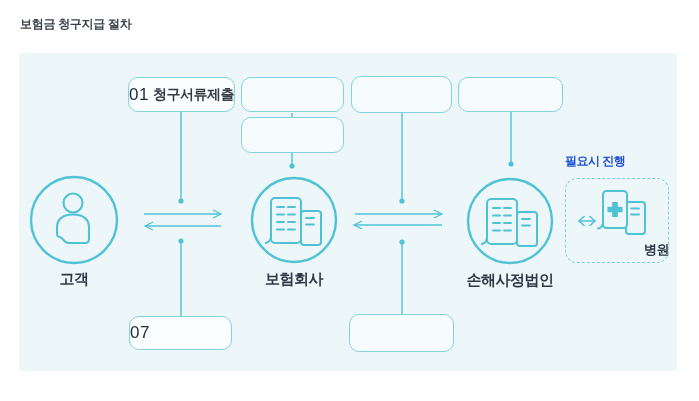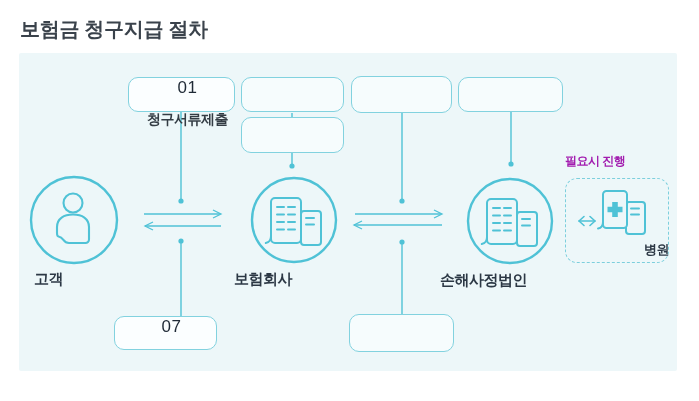--- a/index.html
+++ b/index.html
@@ -5,55 +5,54 @@
   * { margin: 0; padding: 0; box-sizing: border-box; }
   html, body {
     width: 699px; height: 401px;
     background: #ffffff;
     font-family: "Liberation Sans", sans-serif;
     overflow: hidden;
   }
   .page { position: relative; width: 699px; height: 401px; }
   .page-title {
     position: absolute; left: 20px; top: 16px;
-    font-size: 20px; font-weight: 700; color: #3a424b; letter-spacing: -0.3px;
+    font-size: 12px; font-weight: 700; color: #3a424b; letter-spacing: -0.3px;
   }
   .panel {
     position: absolute; left: 19px; top: 53px;
     width: 658px; height: 318px;
     background: #edf7f9; border-radius: 2px;
   }
   .panel svg { position: absolute; left: 0; top: 0; }
 
   .flow-box {
     position: absolute;
     border: 1.5px solid #82d2df;
     border-radius: 10px;
     background: #f6fcfd;
   }
   .step-box {
     display: flex; align-items: center;
-    gap: 12px; padding-left: 12px;
+    gap: 4px; 
     background: #fbfeff;
-    flex-direction: column;
   }
   .step-num {
     font-size: 17px; font-weight: 500; color: #1f2a36; letter-spacing: 0.5px;
   }
   .step-label {
     font-size: 14px; font-weight: 700; color: #333c44;
     line-height: 1.3; white-space: pre-line; letter-spacing: -0.5px;
   }
   .node-label {
-    position: absolute; 
+    position: absolute; text-align: center;
     font-size: 15px; font-weight: 700; color: #2c3845; letter-spacing: -0.5px;
   }
   .hospital-note {
     position: absolute; left: 546px; top: 100px;
-    font-size: 12px; font-weight: 700; color: #a21caf; letter-spacing: -0.5px;
+    font-size: 12px; font-weight: 700; color: #1d4ed8; letter-spacing: -0.5px;
   }
   .hospital-box {
     position: absolute; left: 546px; top: 125px;
     width: 104px; height: 85px;
     border: 1.5px dashed #7dcfdd; border-radius: 12px;
   }
   .hospital-label {
     position: absolute; left: 570px; top: 188px; width: 80px;
     text-align: right; font-size: 13px; font-weight: 700; color: #2c3845;
     letter-spacing: -0.5px;
@@ -172,21 +171,21 @@
       <span class="step-num">01</span>
       <span class="step-label">청구서류제출</span>
     </div>
 
     <div class="flow-box" style="left:222px; top:24px; width:103px; height:35px;"></div>
     <div class="flow-box" style="left:222px; top:64px; width:103px; height:36px;"></div>
     <div class="flow-box" style="left:332px; top:23px; width:101px; height:37px;"></div>
     <div class="flow-box" style="left:439px; top:24px; width:105px; height:35px;"></div>
     <div class="flow-box" style="left:330px; top:261px; width:105px; height:38px;"></div>
 
-    <div class="flow-box step-box" style="left:95px; top:263px; width:103px; height:34px;">
+    <div class="flow-box step-box" style="left:110px; top:263px; width:103px; height:34px;">
       <span class="step-num">07</span>
     </div>
 
     <div class="node-label" style="left:15px; top:217px; width:80px;">고객</div>
     <div class="node-label" style="left:421px; top:218px; width:140px;">손해사정법인</div>
     <div class="node-label" style="left:215px; top:217px; width:120px;">보험회사</div>
 
     <div class="hospital-note">필요시 진행</div>
     <div class="hospital-box"></div>
     <div class="hospital-label">병원</div>

